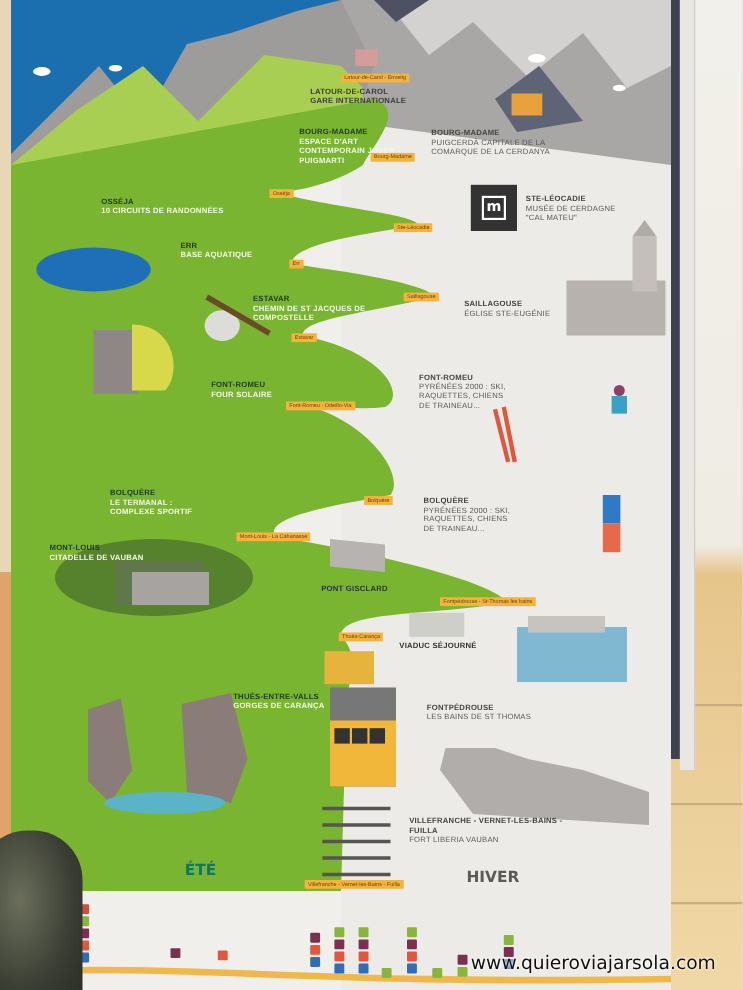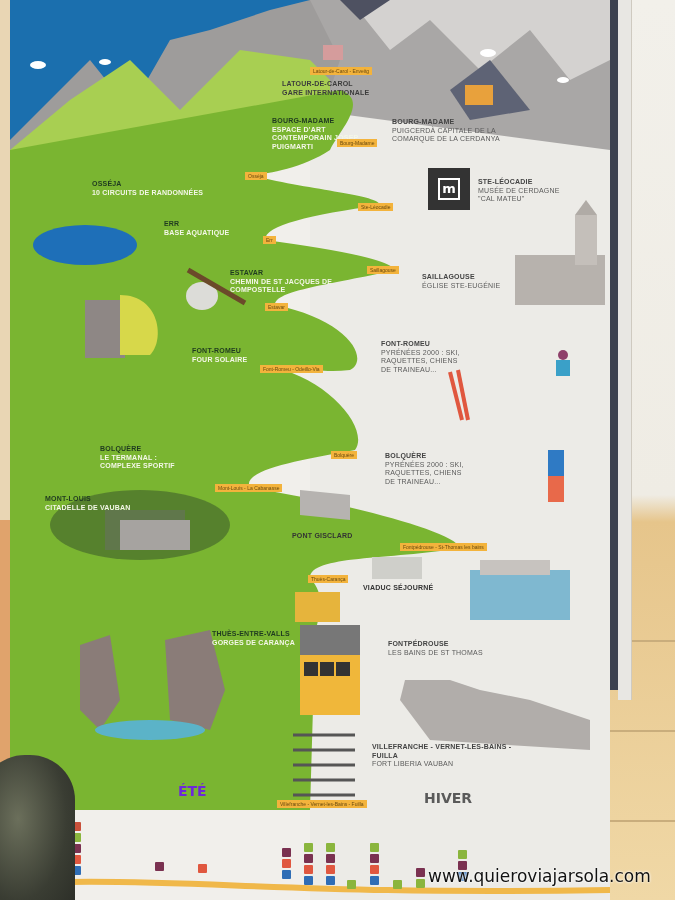--- a/index.html
+++ b/index.html
@@ -226,21 +226,21 @@
     <div class="stop" style="left:253px;top:236px;">Err</div>
     <div class="stop" style="left:357px;top:266px;">Saillagouse</div>
     <div class="stop" style="left:255px;top:303px;">Estavar</div>
     <div class="stop" style="left:250px;top:365px;">Font-Romeu - Odeillo-Via</div>
     <div class="stop" style="left:321px;top:451px;">Bolquère</div>
     <div class="stop" style="left:205px;top:484px;">Mont-Louis - La Cabanasse</div>
     <div class="stop" style="left:390px;top:543px;">Fontpédrouse - St-Thomas les bains</div>
     <div class="stop" style="left:298px;top:575px;">Thuès-Carança</div>
     <div class="stop" style="left:267px;top:800px;">Villefranche - Vernet-les-Bains - Fuilla</div>
 
-    <div class="season" style="left:168px;top:783px;color:#6d28d9;">ÉTÉ</div>
+    <div class="season" style="left:158px;top:783px;color:#0f766e;">ÉTÉ</div>
     <div class="season" style="left:414px;top:790px;color:#5a5a5a;">HIVER</div>
 
     <svg width="600" height="80" style="position:absolute;left:0;top:820px">
       <path d="M60,62 C200,60 300,75 600,70" stroke="#f0b84a" stroke-width="6" fill="none"></path>
     </svg>
     <div class="icon-col" style="left:62px;top:822px;">
       <div class="svc" style="background:#2f6db5"></div>
       <div class="svc" style="background:#e0573f"></div>
       <div class="svc" style="background:#7a3150"></div>
       <div class="svc" style="background:#8ab53d"></div>

